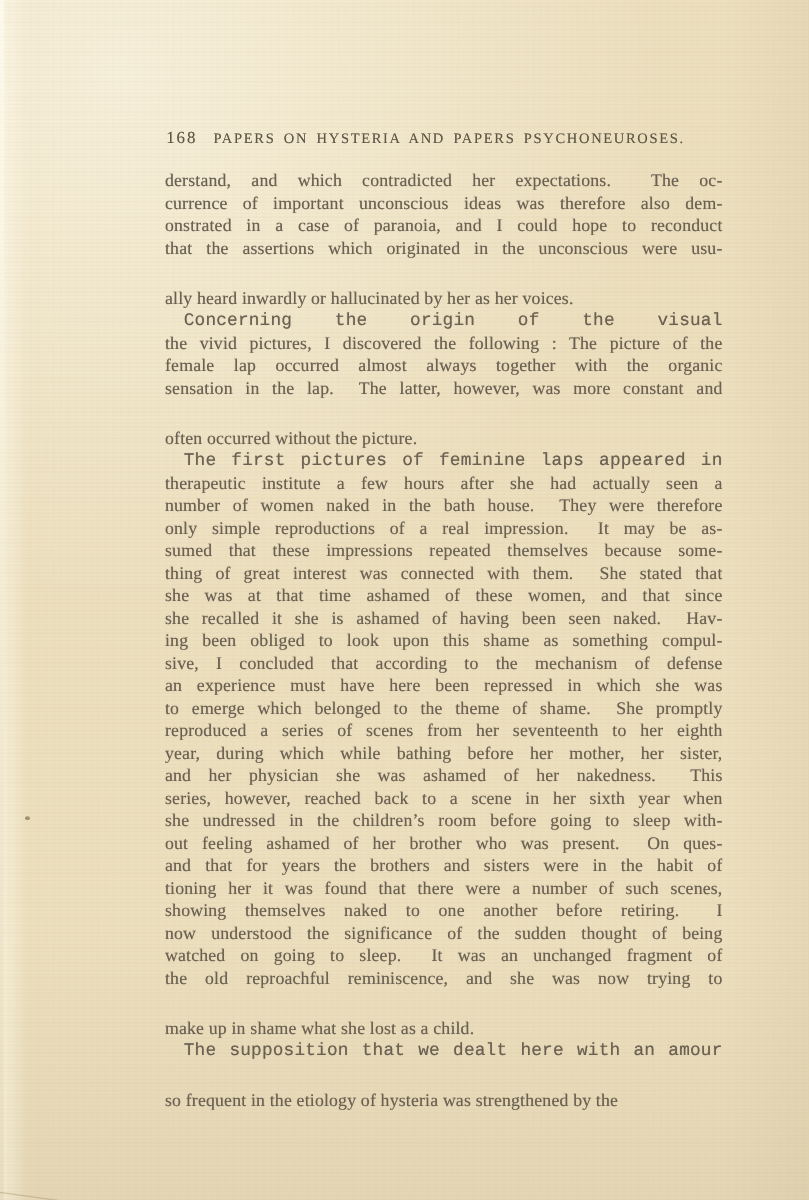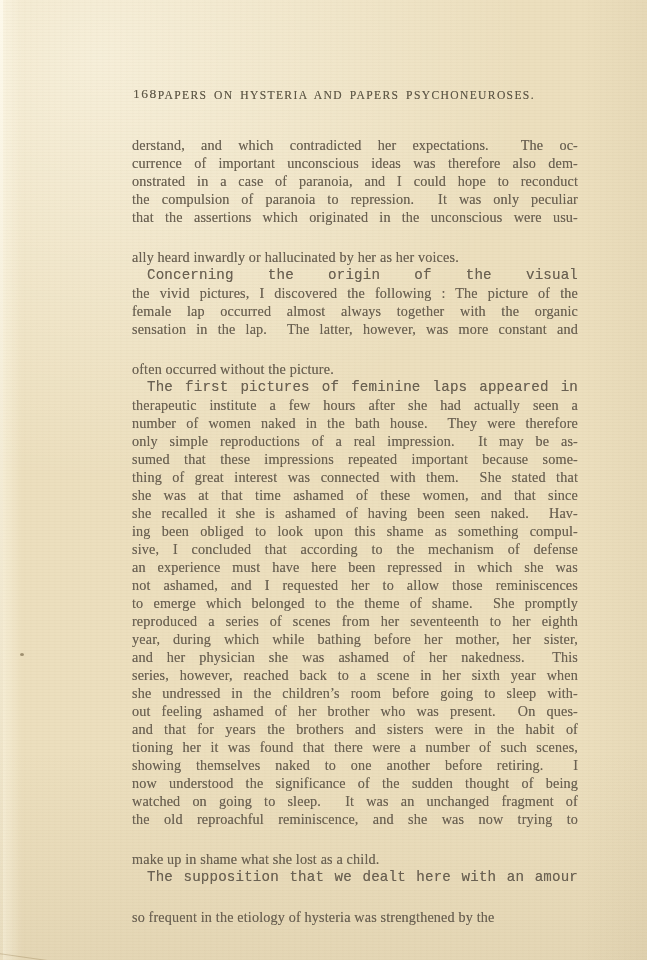--- a/index.html
+++ b/index.html
@@ -35,24 +35,25 @@
         rgba(140,115,70,0.030) 0px, rgba(140,115,70,0.030) 1px,
         rgba(255,255,255,0.0) 1px, rgba(255,255,255,0.0) 3px),
       repeating-linear-gradient(90deg,
         rgba(140,115,70,0.012) 0px, rgba(140,115,70,0.012) 2px,
         rgba(255,255,255,0.0) 2px, rgba(255,255,255,0.0) 6px);
     pointer-events: none;
   }
   .running-header {
     position: absolute;
     left: 133px;
-    top: 86px;
+    top: 102px;
     width: 446px;
     display: flex;
-    align-items: flex-end;
+    align-items: center;
+    gap: 13px;
     color: var(--header-ink);
     white-space: nowrap;
   }
   .page-number {
     font-size: 13.5px;
     letter-spacing: 1.5px;
     text-shadow: 0 0 0.5px rgba(95,88,71,0.55);
   }
   .running-title {
     font-size: 11.6px;
@@ -116,44 +117,42 @@
   <header class="running-header">
     <span class="page-number">168</span>
     <span class="running-title">PAPERS ON HYSTERIA AND PAPERS PSYCHONEUROSES.</span>
   </header>
 
   <main class="text-block" id="text-block">
       <div>
         <div class="line">derstand, and which contradicted her expectations.&nbsp; The oc-</div>
         <div class="line">currence of important unconscious ideas was therefore also dem-</div>
         <div class="line">onstrated in a case of paranoia, and I could hope to reconduct</div>
-        <div class="line">the compulsion of paranoia to repression.&nbsp; It was only peculiar</div>
         <div class="line">that the assertions which originated in the unconscious were usu-</div>
         <div class="line last">ally heard inwardly or hallucinated by her as her voices.</div>
       </div>
       <div>
         <div class="line indent">Concerning the origin of the visual hallucinations, or at least</div>
         <div class="line">the vivid pictures, I discovered the following : The picture of the</div>
         <div class="line">female lap occurred almost always together with the organic</div>
         <div class="line">sensation in the lap.&nbsp; The latter, however, was more constant and</div>
         <div class="line last">often occurred without the picture.</div>
       </div>
       <div>
         <div class="line indent">The first pictures of feminine laps appeared in the hydro-</div>
         <div class="line">therapeutic institute a few hours after she had actually seen a</div>
         <div class="line">number of women naked in the bath house.&nbsp; They were therefore</div>
         <div class="line">only simple reproductions of a real impression.&nbsp; It may be as-</div>
-        <div class="line">sumed that these impressions repeated important because some-</div>
+        <div class="line">sumed that these impressions repeated themselves because some-</div>
         <div class="line">thing of great interest was connected with them.&nbsp; She stated that</div>
         <div class="line">she was at that time ashamed of these women, and that since</div>
         <div class="line">she recalled it she is ashamed of having been seen naked.&nbsp; Hav-</div>
         <div class="line">ing been obliged to look upon this shame as something compul-</div>
         <div class="line">sive, I concluded that according to the mechanism of defense</div>
         <div class="line">an experience must have here been repressed in which she was</div>
-        <div class="line">not ashamed, and I requested her to allow those reminiscences</div>
         <div class="line">to emerge which belonged to the theme of shame.&nbsp; She promptly</div>
         <div class="line">reproduced a series of scenes from her seventeenth to her eighth</div>
         <div class="line">year, during which while bathing before her mother, her sister,</div>
         <div class="line">and her physician she was ashamed of her nakedness.&nbsp; This</div>
         <div class="line">series, however, reached back to a scene in her sixth year when</div>
         <div class="line">she undressed in the children’s room before going to sleep with-</div>
         <div class="line">out feeling ashamed of her brother who was present.&nbsp; On ques-</div>
         <div class="line">and that for years the brothers and sisters were in the habit of</div>
         <div class="line">tioning her it was found that there were a number of such scenes,</div>
         <div class="line">showing themselves naked to one another before retiring.&nbsp; I</div>

